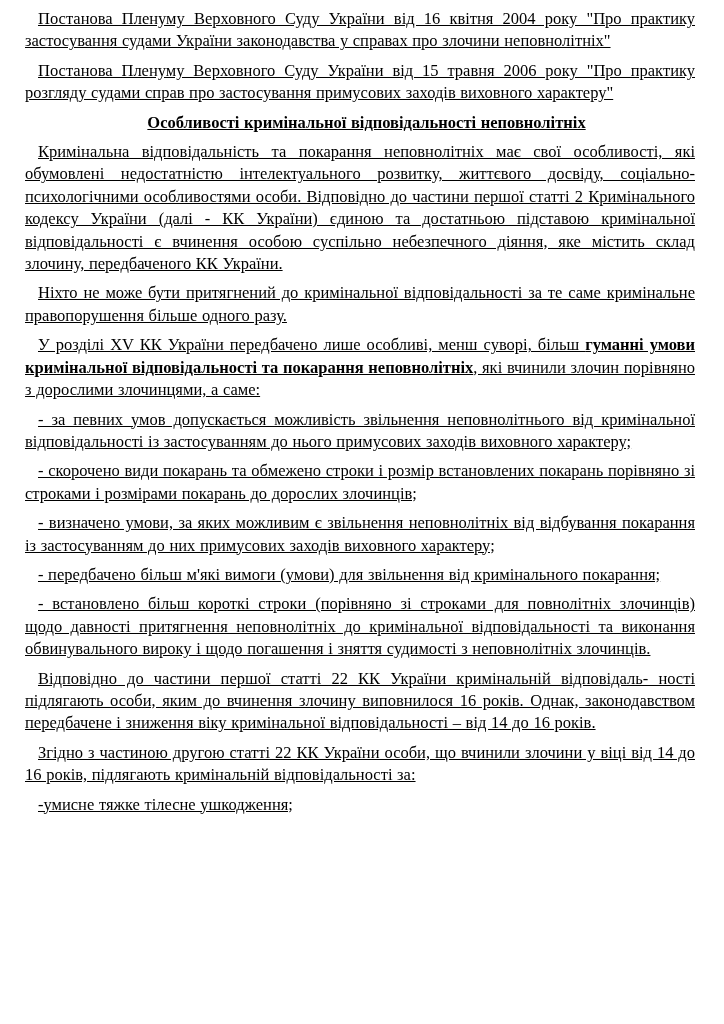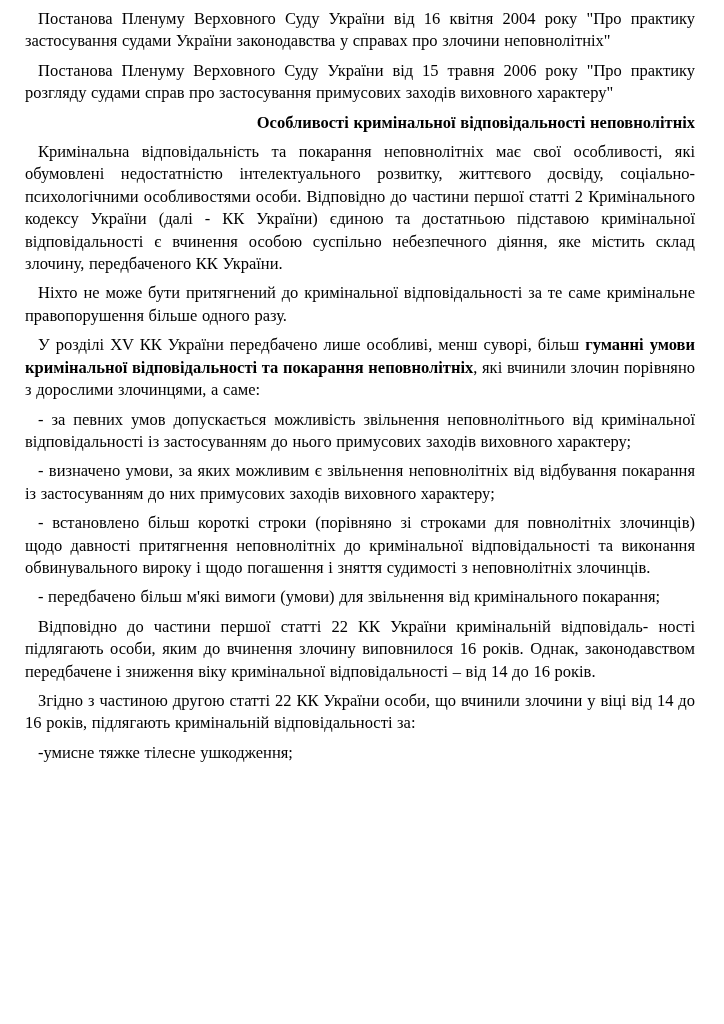--- a/index.html
+++ b/index.html
@@ -22,24 +22,25 @@
     background: #ffffff;
     overflow: hidden;
   }
   .para, .bullet, .heading {
     margin: 0 0 7px 0;
     font-size: 16.5px;
     line-height: 22.4px;
     text-align: justify;
     text-indent: 13px;
     word-spacing: 0.5px;
+    text-decoration: underline;
   }
   .heading {
     font-weight: bold;
-    text-align: right;
+    text-align: center;
     margin-top: 3px;
   }
   .bold {
     font-weight: bold;
   }
 </style>
 </head>
 <body>
 
 <div class="page">
@@ -52,26 +53,27 @@
 
   <p class="para">Кримінальна відповідальність та покарання неповнолітніх має свої особливості, які обумовлені недостатністю інтелектуального розвитку, життєвого досвіду, соціально-психологічними особливостями особи. Відповідно до частини першої статті 2 Кримінального кодексу України (далі - КК України) єдиною та достатньою підставою кримінальної відповідальності є вчинення особою суспільно небезпечного діяння, яке містить склад злочину, передбаченого КК України.</p>
 
 
   <p class="para">Ніхто не може бути притягнений до кримінальної відповідальності за те саме кримінальне правопорушення більше одного разу.</p>
 
   <p class="para"><span>У розділі XV КК України передбачено лише особливі, менш суворі, більш </span><span class="bold">гуманні умови кримінальної відповідальності та покарання неповнолітніх</span><span>, які вчинили злочин порівняно з дорослими злочинцями, а саме:</span></p>
 
   <p class="bullet">- за певних умов допускається можливість звільнення неповнолітнього від кримінальної відповідальності із застосуванням до нього примусових заходів виховного характеру;</p>
 
+  <p class="bullet">- скорочено види покарань та обмежено строки і розмір встановлених покарань порівняно зі строками і розмірами покарань до дорослих злочинців;</p>
 
   <p class="bullet">- визначено умови, за яких можливим є звільнення неповнолітніх від відбування покарання із застосуванням до них примусових заходів виховного характеру;</p>
 
+  <p class="bullet">- передбачено більш м'які вимоги (умови) для звільнення від кримінального покарання;</p>
+
   <p class="bullet">- встановлено більш короткі строки (порівняно зі строками для повнолітніх злочинців) щодо давності притягнення неповнолітніх до кримінальної відповідальності та виконання обвинувального вироку і щодо погашення і зняття судимості з неповнолітніх злочинців.</p>
-
-  <p class="bullet">- передбачено більш м'які вимоги (умови) для звільнення від кримінального покарання;</p>
 
 
 
   <p class="para">Відповідно до частини першої статті 22 КК України кримінальній відповідаль-  ності підлягають особи, яким до вчинення злочину виповнилося 16 років. Однак, законодавством передбачене і зниження віку кримінальної відповідальності – від 14 до 16 років.</p>
 
   <p class="para">Згідно з частиною другою статті 22 КК України особи, що вчинили злочини у віці від 14 до 16 років, підлягають кримінальній відповідальності за:</p>
 
 
   <p class="bullet">-умисне тяжке тілесне ушкодження;</p>
 

